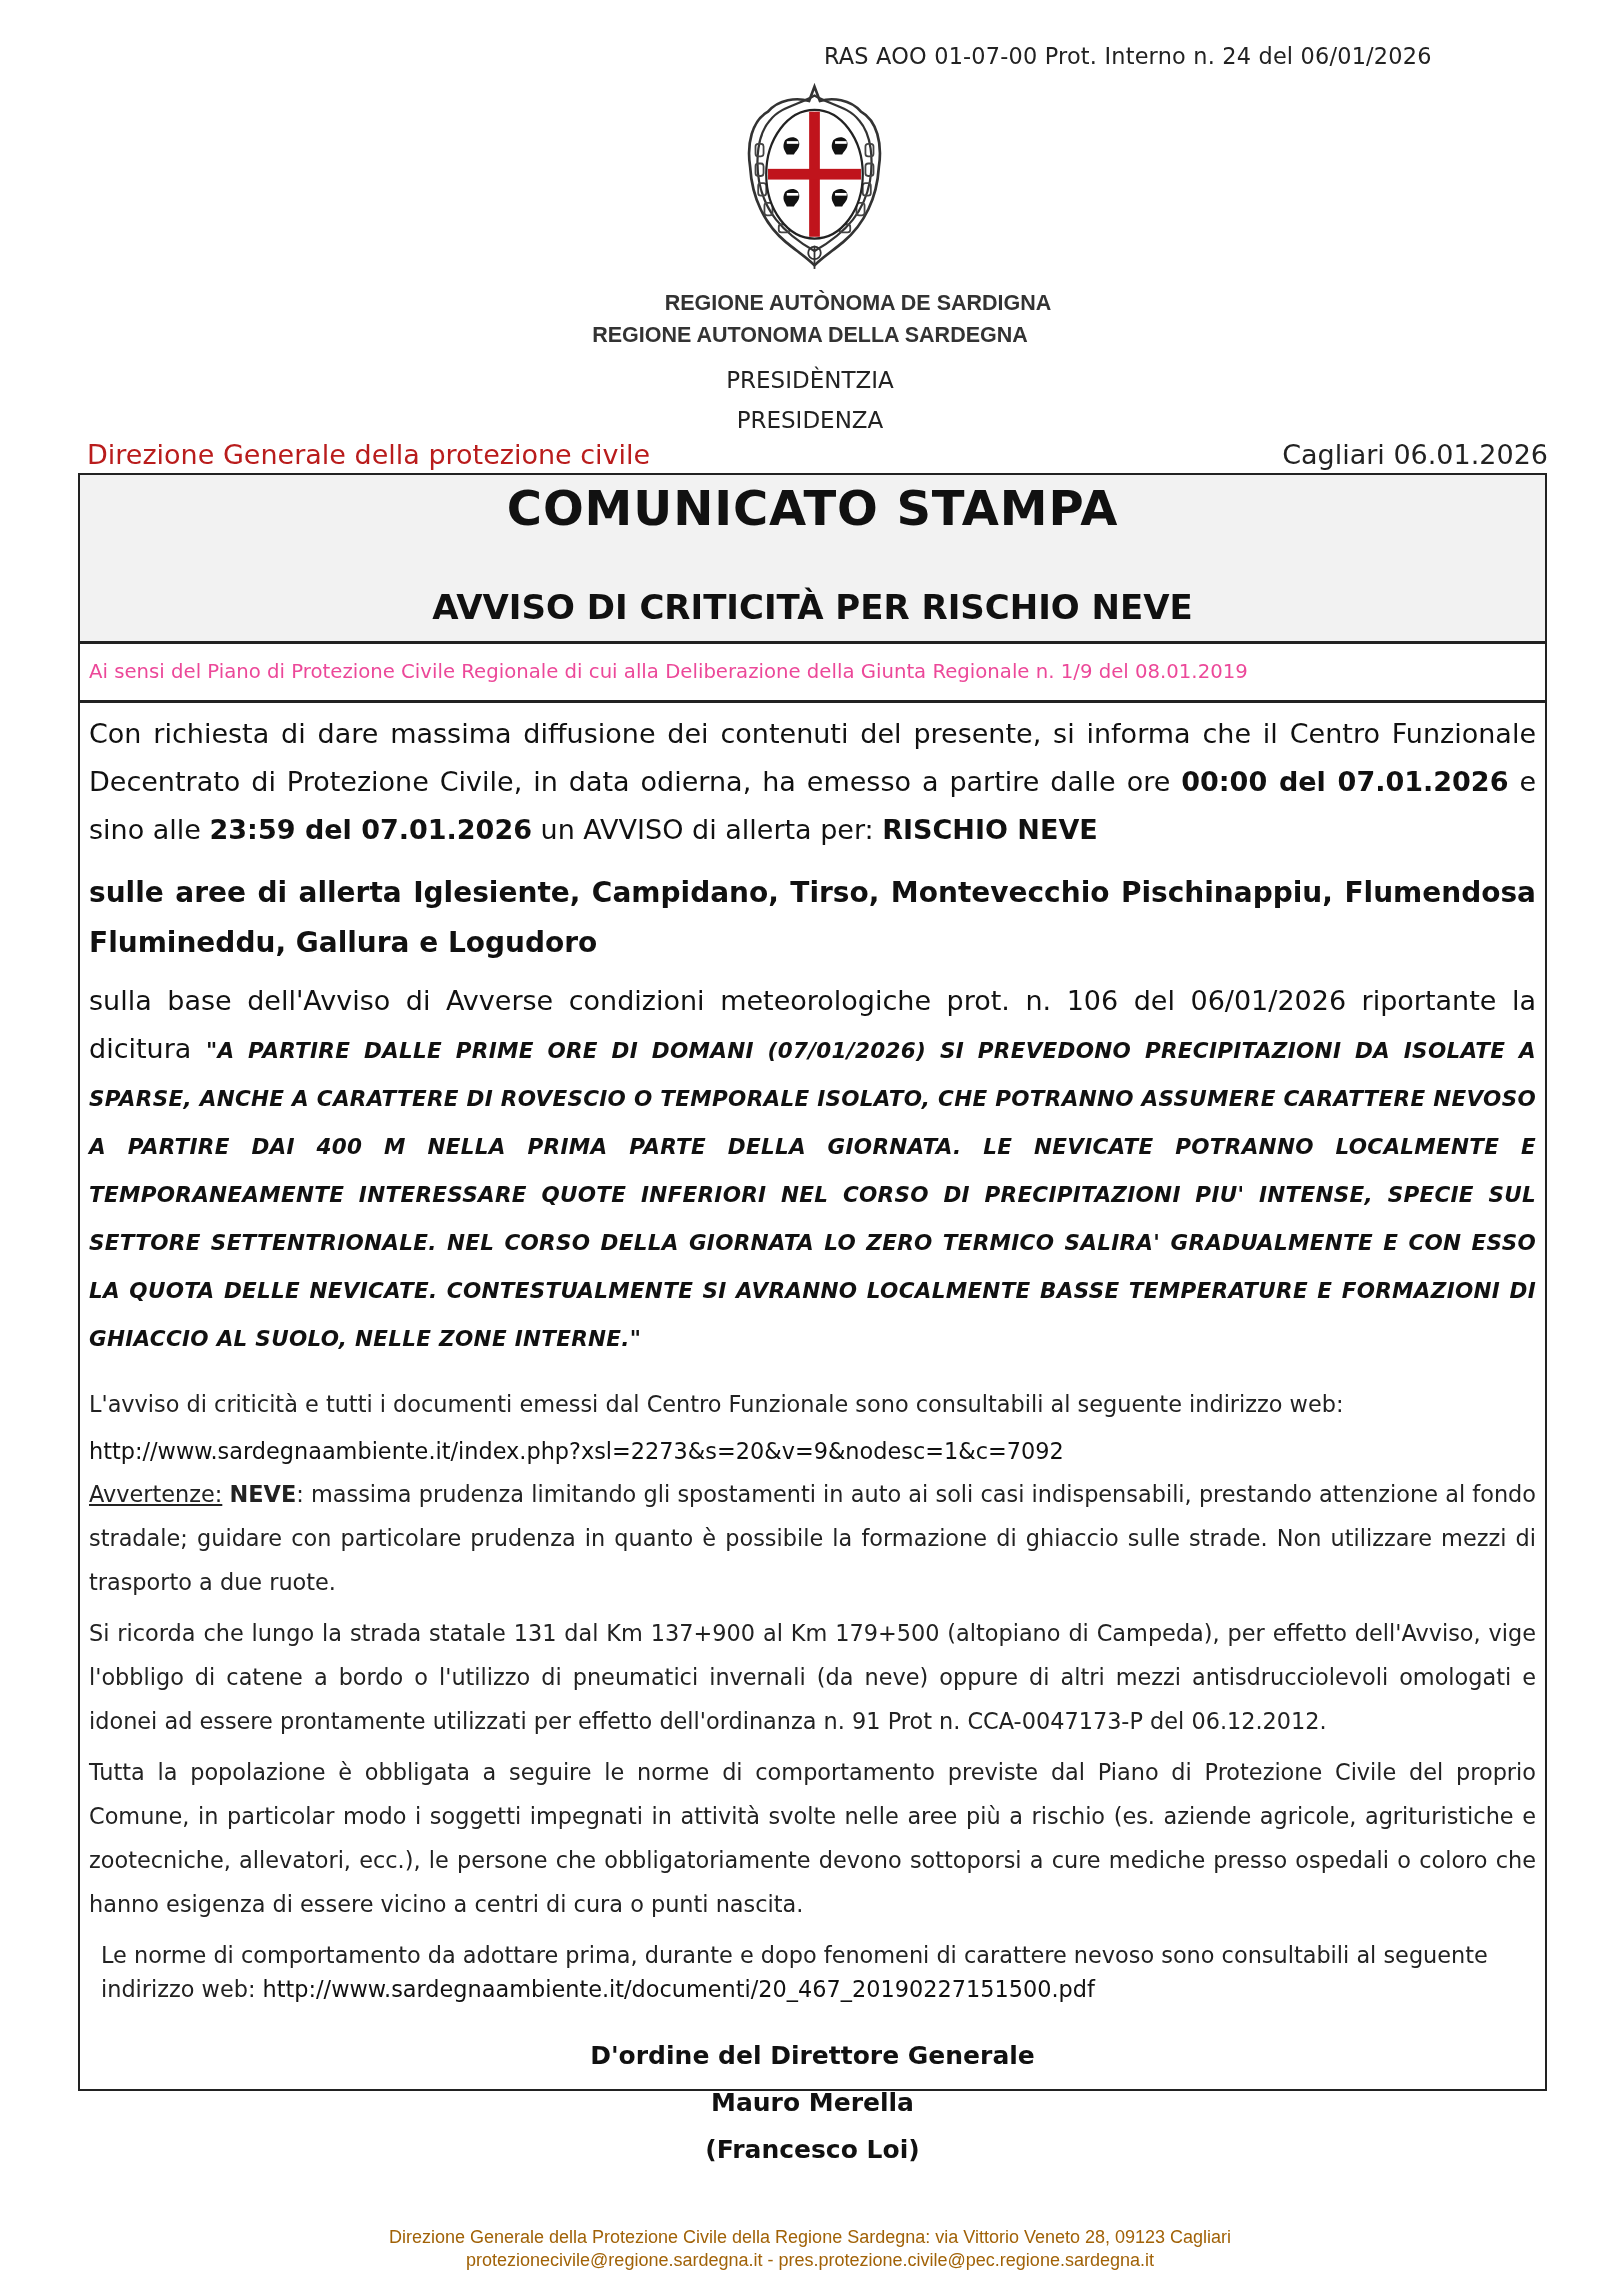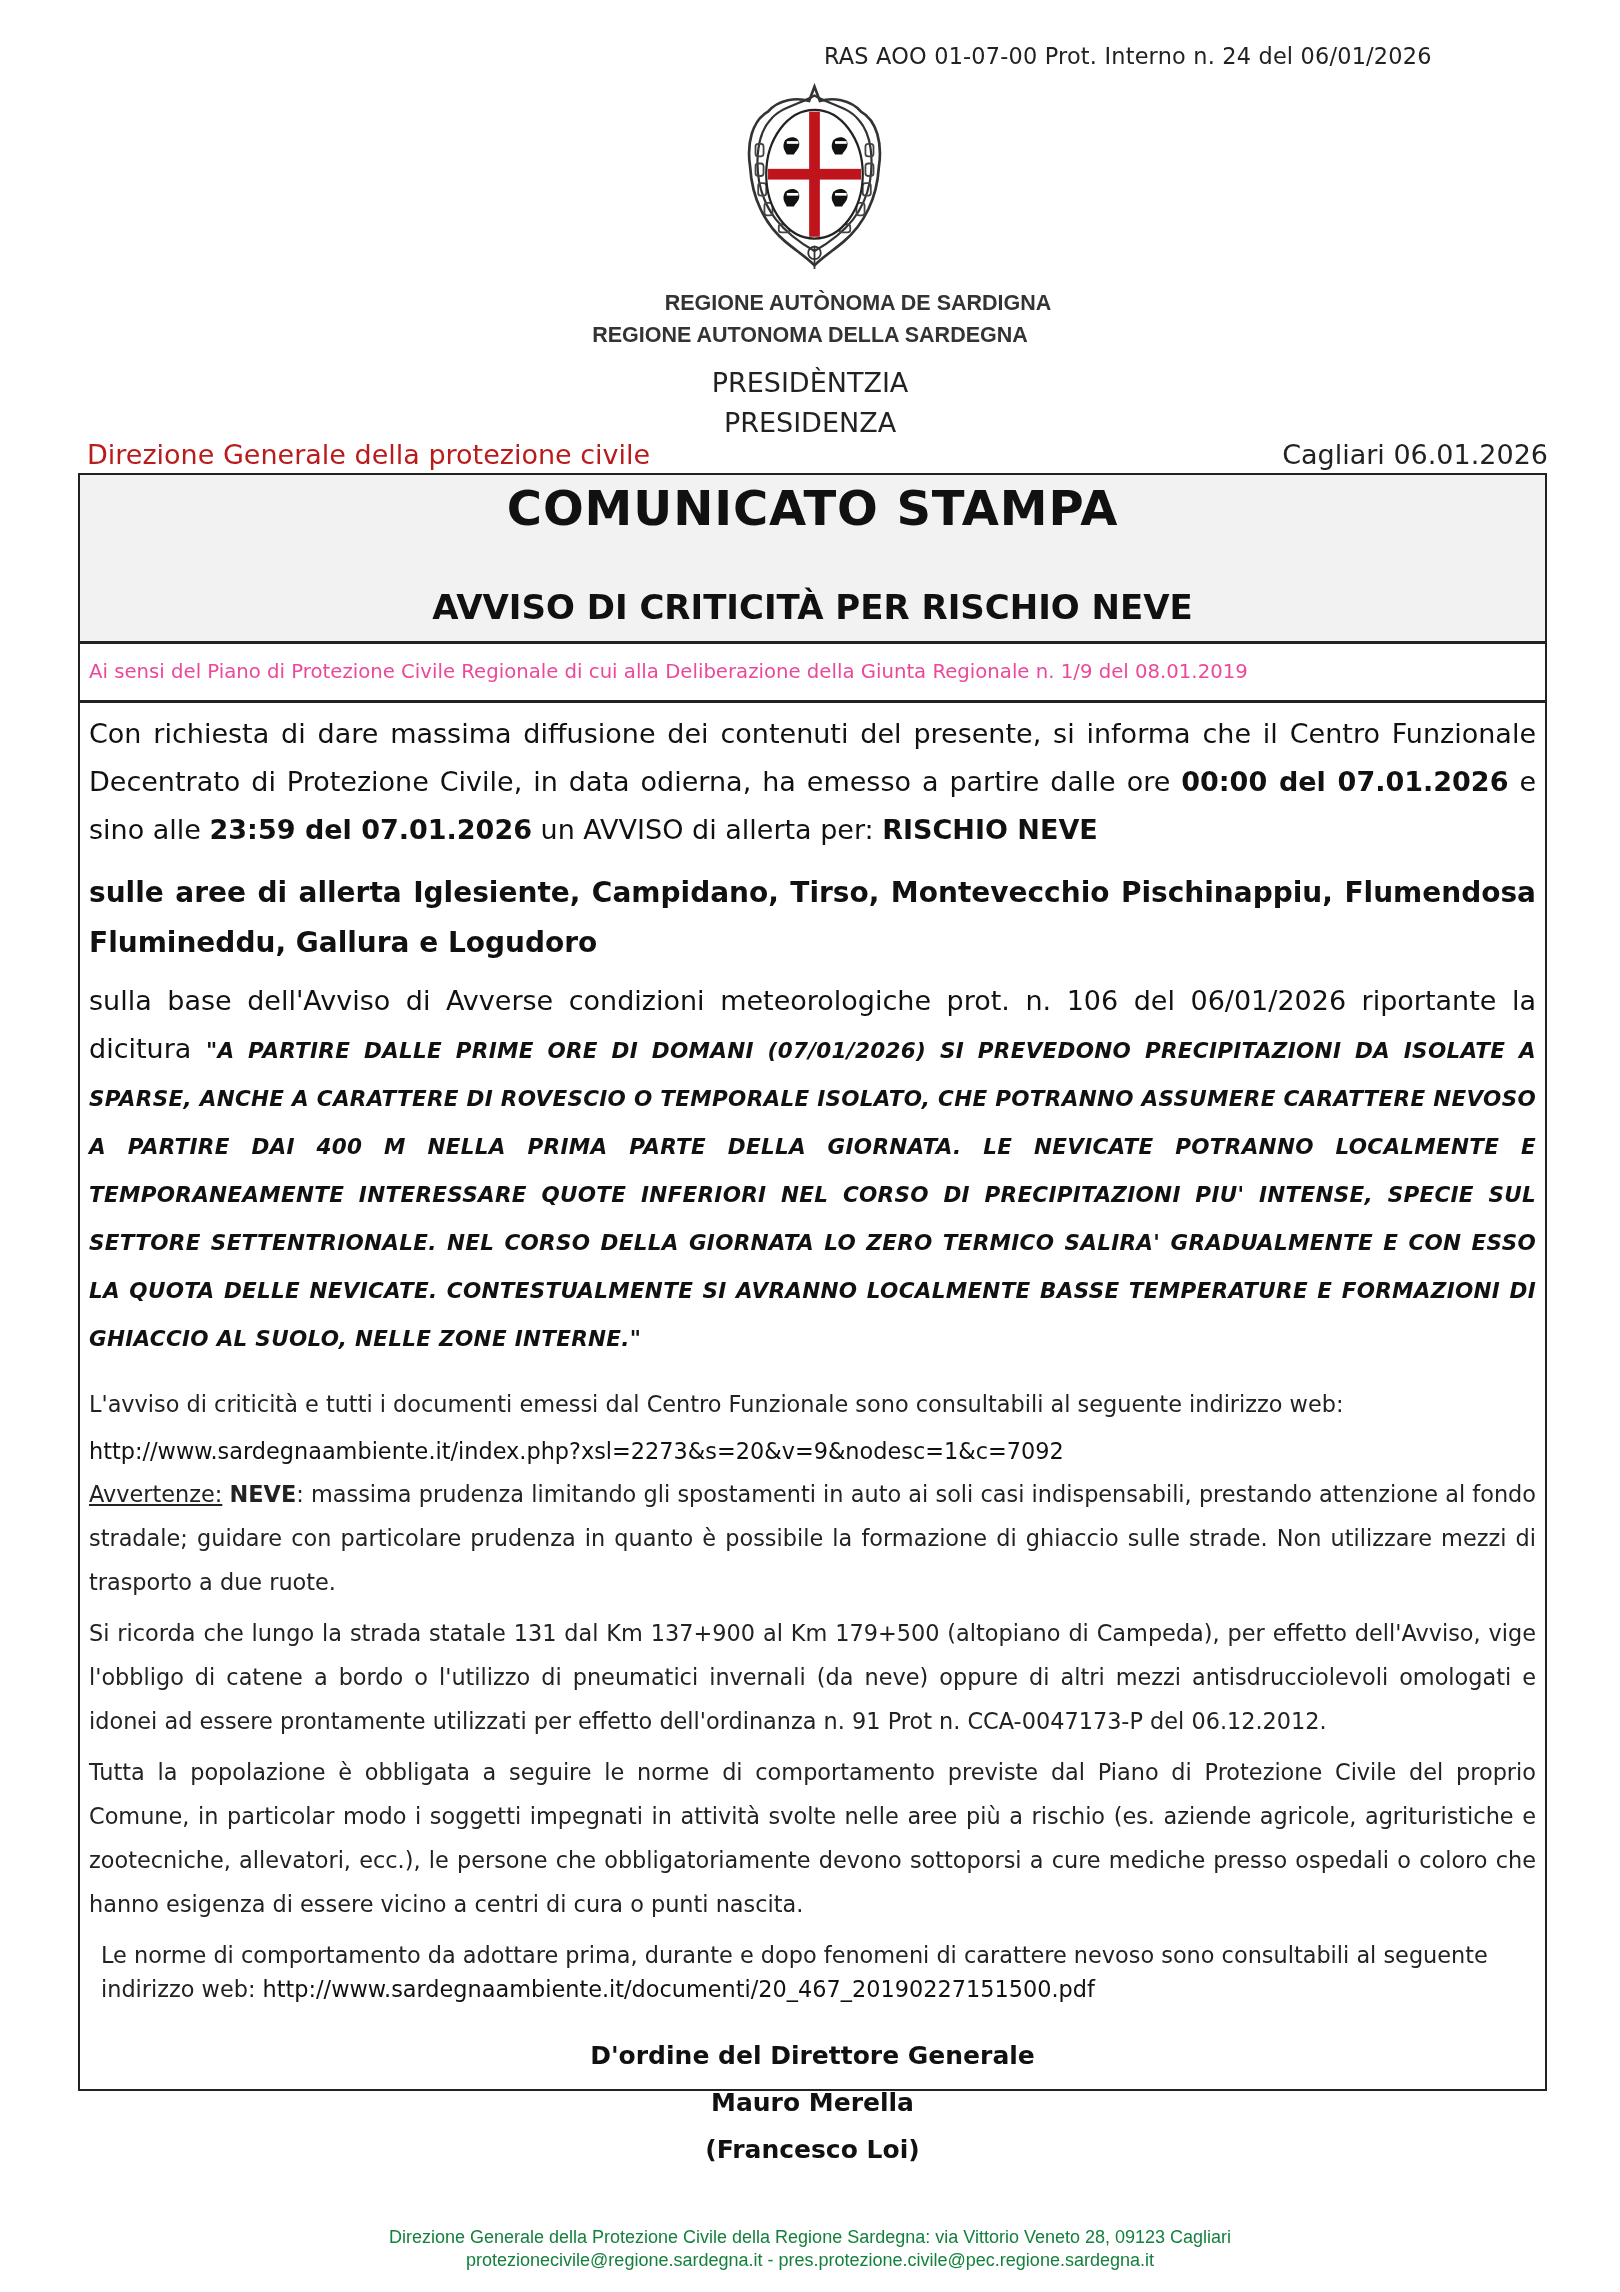--- a/index.html
+++ b/index.html
@@ -14,21 +14,21 @@
   .crest { position: absolute; top: 81px; left: 743px; width: 143px; height: 190px; }
   .region-line {
     position: absolute; left: 0; width: 1620px; text-align: center;
     font-family: "Liberation Sans", sans-serif; font-weight: bold;
     font-size: 21.5px; color: #333;
   }
   .rl1 { top: 291px; padding-left: 48px; }
   .rl2 { top: 323px; }
   .pres {
     position: absolute; left: 0; width: 1620px; text-align: center;
-    font-size: 27px; color: #222;
+    font-size: 23px; color: #222;
   }
   .p1 { top: 367px; }
   .p2 { top: 407px; }
   .dir-left {
     position: absolute; top: 439px; left: 87px; font-size: 27px; color: #b91c1c;
   }
   .dir-right {
     position: absolute; top: 439px; right: 72px; font-size: 27px; color: #222;
   }
   .frame {
@@ -64,21 +64,21 @@
   }
   .small { font-size: 22.4px; line-height: 41px; color: #222; }
   .small-j { font-size: 22.4px; line-height: 44px; text-align: justify; color: #222; }
   .sig {
     text-align: center; font-weight: bold; font-size: 25px; line-height: 47px; color: #111;
   }
   .u { text-decoration: underline; }
   .b { font-weight: bold; }
   .footer {
     position: absolute; top: 2226px; left: 0; width: 1620px; text-align: center;
-    font-family: "Liberation Sans", sans-serif; font-size: 18px; line-height: 23px; color: #15803d;
+    font-family: "Liberation Sans", sans-serif; font-size: 18px; line-height: 23px; color: #a16207;
   }
   a.link { color: #111; text-decoration: none; }
 </style>
 </head>
 <body>
 
 <div class="protocol">RAS AOO 01-07-00 Prot. Interno n. 24 del 06/01/2026</div>
 
 <div class="crest">
   <svg width="143" height="190" viewBox="0 0 160 212">

